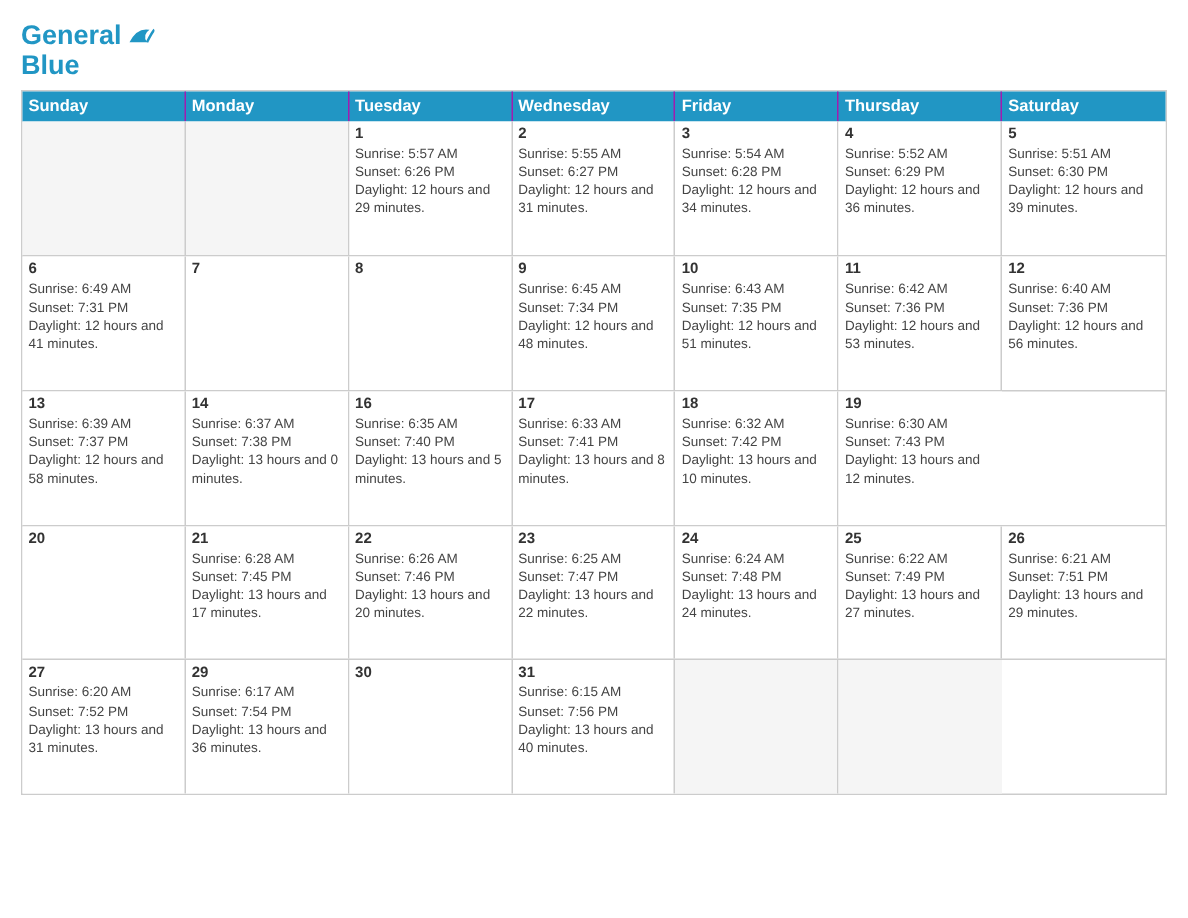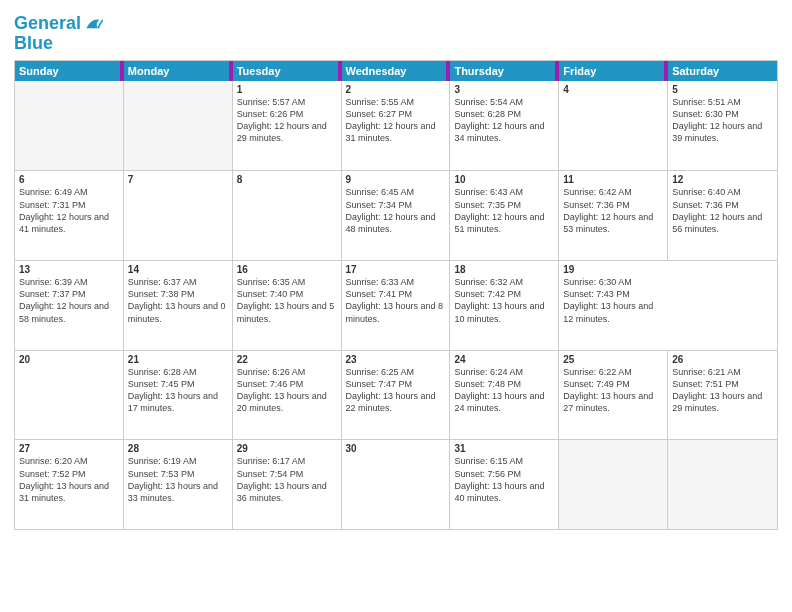--- a/index.html
+++ b/index.html
@@ -64,21 +64,21 @@
       display: grid;
       grid-template-columns: repeat(7, 1fr);
       background: #2196c4;
     }
     .cal-header-cell {
       color: #fff;
       font-size: 11px;
       font-weight: bold;
       padding: 4px 4px;
       text-align: left;
-      border-right: 4px solid #a21caf;
+      border-right: 1px solid #a21caf;
     }
     .cal-header-cell:last-child { border-right: none; }
     .cal-body {
       flex: 1;
       display: grid;
       grid-template-rows: repeat(5, 1fr);
     }
     .cal-row {
       display: grid;
       grid-template-columns: repeat(7, 1fr);
@@ -133,42 +133,43 @@
       <div class="subtitle"></div>
     </div>
   </div>
 
   <div class="calendar">
     <div class="cal-header" id="cal-header">
         <div class="cal-header-cell">Sunday</div>
         <div class="cal-header-cell">Monday</div>
         <div class="cal-header-cell">Tuesday</div>
         <div class="cal-header-cell">Wednesday</div>
+        <div class="cal-header-cell">Friday</div>
         <div class="cal-header-cell">Thursday</div>
-        <div class="cal-header-cell">Friday</div>
         <div class="cal-header-cell">Saturday</div>
       </div>
     <div class="cal-body" id="cal-body">
         <div class="cal-row">
           <div class="cal-cell empty"></div>
           <div class="cal-cell empty"></div>
           <div class="cal-cell">
             <span class="day-num">1</span>
             <div class="info">Sunrise: 5:57 AM<br>Sunset: 6:26 PM<br>Daylight: 12 hours and 29 minutes.</div>
           </div>
           <div class="cal-cell">
             <span class="day-num">2</span>
             <div class="info">Sunrise: 5:55 AM<br>Sunset: 6:27 PM<br>Daylight: 12 hours and 31 minutes.</div>
           </div>
           <div class="cal-cell">
             <span class="day-num">3</span>
             <div class="info">Sunrise: 5:54 AM<br>Sunset: 6:28 PM<br>Daylight: 12 hours and 34 minutes.</div>
           </div>
           <div class="cal-cell">
             <span class="day-num">4</span>
+            <div class="info">Sunrise: 5:52 AM<br>Sunset: 6:29 PM<br>Daylight: 12 hours and 36 minutes.</div>
           </div>
           <div class="cal-cell">
             <span class="day-num">5</span>
             <div class="info">Sunrise: 5:51 AM<br>Sunset: 6:30 PM<br>Daylight: 12 hours and 39 minutes.</div>
           </div>
         </div>
         <div class="cal-row">
           <div class="cal-cell">
             <span class="day-num">6</span>
             <div class="info">Sunrise: 6:49 AM<br>Sunset: 7:31 PM<br>Daylight: 12 hours and 41 minutes.</div>
@@ -248,24 +249,20 @@
           </div>
           <div class="cal-cell">
             <span class="day-num">26</span>
             <div class="info">Sunrise: 6:21 AM<br>Sunset: 7:51 PM<br>Daylight: 13 hours and 29 minutes.</div>
           </div>
         </div>
         <div class="cal-row">
           <div class="cal-cell">
             <span class="day-num">27</span>
             <div class="info">Sunrise: 6:20 AM<br>Sunset: 7:52 PM<br>Daylight: 13 hours and 31 minutes.</div>
-          </div>
-          <div class="cal-cell">
-            <span class="day-num">28</span>
-            <div class="info">Sunrise: 6:19 AM<br>Sunset: 7:53 PM<br>Daylight: 13 hours and 33 minutes.</div>
           </div>
           <div class="cal-cell">
             <span class="day-num">29</span>
             <div class="info">Sunrise: 6:17 AM<br>Sunset: 7:54 PM<br>Daylight: 13 hours and 36 minutes.</div>
           </div>
           <div class="cal-cell">
             <span class="day-num">30</span>
           </div>
           <div class="cal-cell">
             <span class="day-num">31</span>

